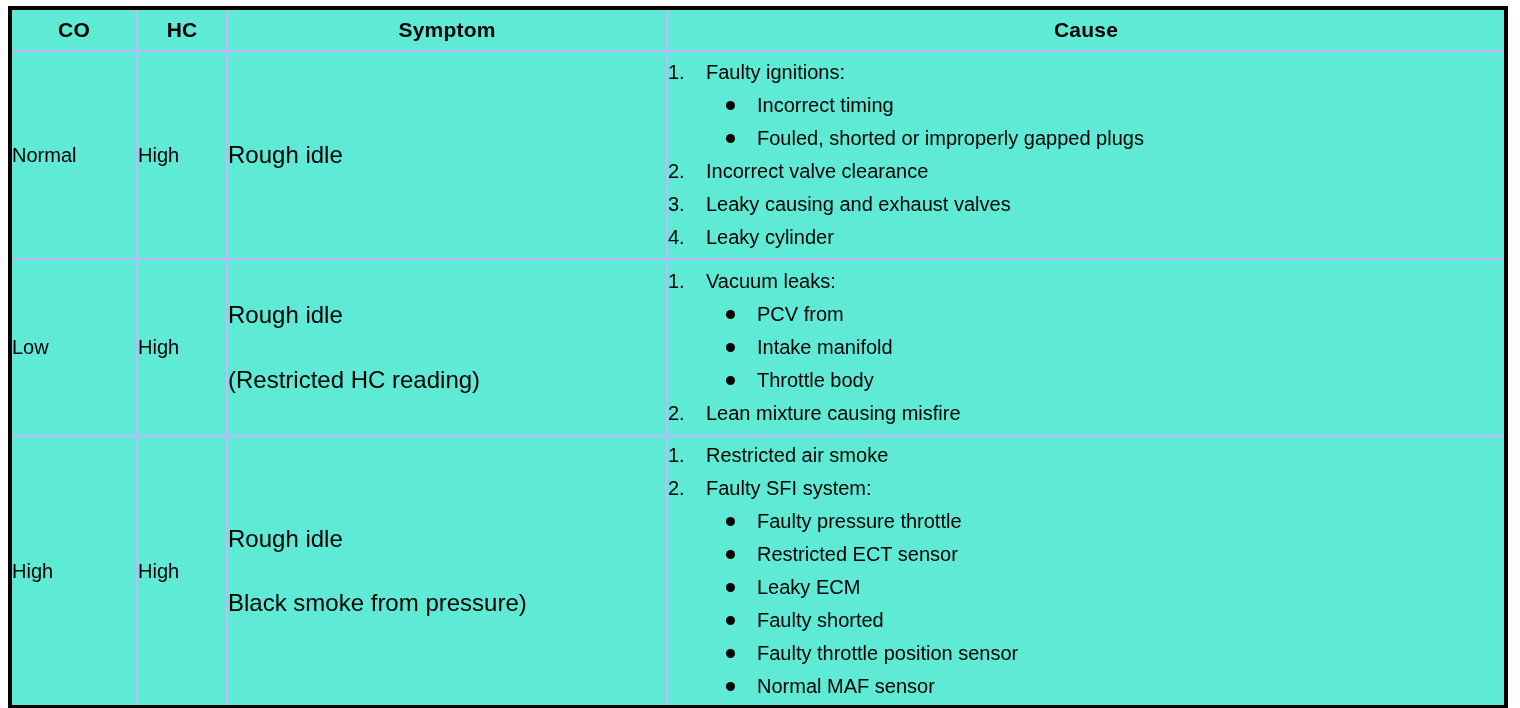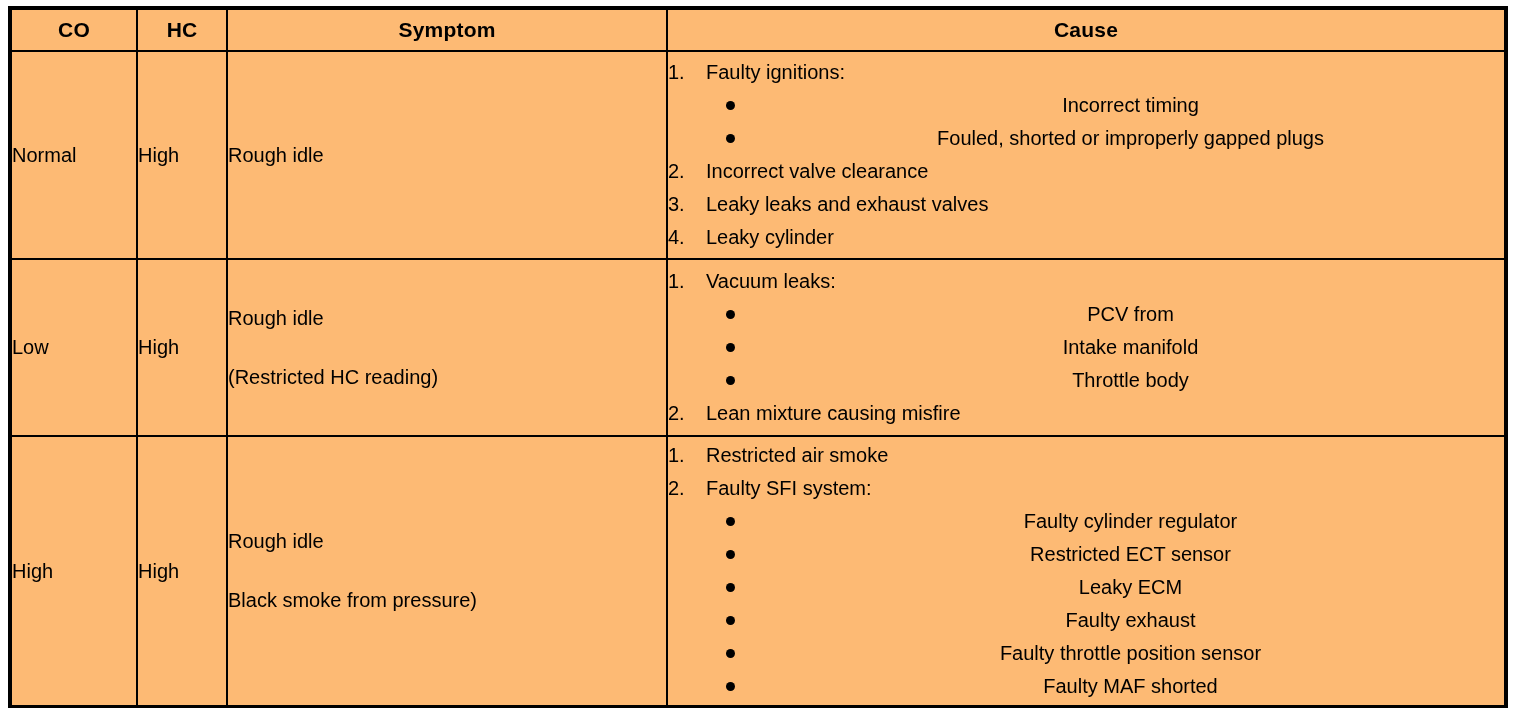--- a/index.html
+++ b/index.html
@@ -28,24 +28,24 @@
     top: 6px;
     width: 1496px;
     border-collapse: collapse;
     table-layout: fixed;
     background: #ffffff;
     border: 4px solid #000000;
   }
 
   table.diag-table td,
   table.diag-table th {
-    border: 2px solid #000000;
+    border: 2px solid #c4b5fd;
     vertical-align: middle;
     padding: 0;
-    background: #fdba74;
+    background: #5eead4;
   }
 
   
   col.col-co      { width: 127px; }
   col.col-hc      { width: 90px;  }
   col.col-symptom { width: 440px; }
   col.col-cause   { width: 839px; }
 
   
   thead th {
@@ -58,21 +58,21 @@
 
   
   td.cell-co,
   td.cell-hc {
     font-size: 20px;
     text-align: left;
     padding-left: 7px;
   }
 
   td.cell-symptom {
-    font-size: 20px;
+    font-size: 24px;
     text-align: left;
     padding-left: 9px;
     line-height: 1.35;
     margin-top: 32px;
   }
   .sym-line { display: block; }
   .sym-line.second { margin-top: 32px; }
 
   td.cell-cause {
     padding: 8px 6px 8px 14px;
@@ -104,21 +104,20 @@
   ul.sub-list {
     list-style: none;
     margin: 0;
     padding: 0;
   }
   ul.sub-list > li.bullet-item {
     position: relative;
     padding-left: 51px;
     font-size: 20px;
     line-height: 33px;
-    text-align: center;
   }
   ul.sub-list > li.bullet-item > .bullet-marker {
     position: absolute;
     left: 20px;
     top: 12px;
     width: 9px;
     height: 9px;
     border-radius: 50%;
     background: #000000;
   }
@@ -172,21 +171,21 @@
                   <span>Fouled, shorted or improperly gapped plugs</span>
                 </li>
               </ul>
             </li>
             <li class="num-item">
               <span class="num-marker">2.</span>
               <span>Incorrect valve clearance</span>
             </li>
             <li class="num-item">
               <span class="num-marker">3.</span>
-              <span>Leaky leaks and exhaust valves</span>
+              <span>Leaky causing and exhaust valves</span>
             </li>
             <li class="num-item">
               <span class="num-marker">4.</span>
               <span>Leaky cylinder</span>
             </li>
           </ol>
         </td>
       </tr>
 
       <tr class="row2">
@@ -236,41 +235,41 @@
             <li class="num-item">
               <span class="num-marker">1.</span>
               <span>Restricted air smoke</span>
             </li>
             <li class="num-item">
               <span class="num-marker">2.</span>
               <span>Faulty SFI system:</span>
               <ul class="sub-list">
                 <li class="bullet-item">
                   <span class="bullet-marker"></span>
-                  <span>Faulty cylinder regulator</span>
+                  <span>Faulty pressure throttle</span>
                 </li>
                 <li class="bullet-item">
                   <span class="bullet-marker"></span>
                   <span>Restricted ECT sensor</span>
                 </li>
                 <li class="bullet-item">
                   <span class="bullet-marker"></span>
                   <span>Leaky ECM</span>
                 </li>
                 <li class="bullet-item">
                   <span class="bullet-marker"></span>
-                  <span>Faulty exhaust</span>
+                  <span>Faulty shorted</span>
                 </li>
                 <li class="bullet-item">
                   <span class="bullet-marker"></span>
                   <span>Faulty throttle position sensor</span>
                 </li>
                 <li class="bullet-item">
                   <span class="bullet-marker"></span>
-                  <span>Faulty MAF shorted</span>
+                  <span>Normal MAF sensor</span>
                 </li>
               </ul>
             </li>
           </ol>
         </td>
       </tr>
 
     </tbody>
   </table>
 

